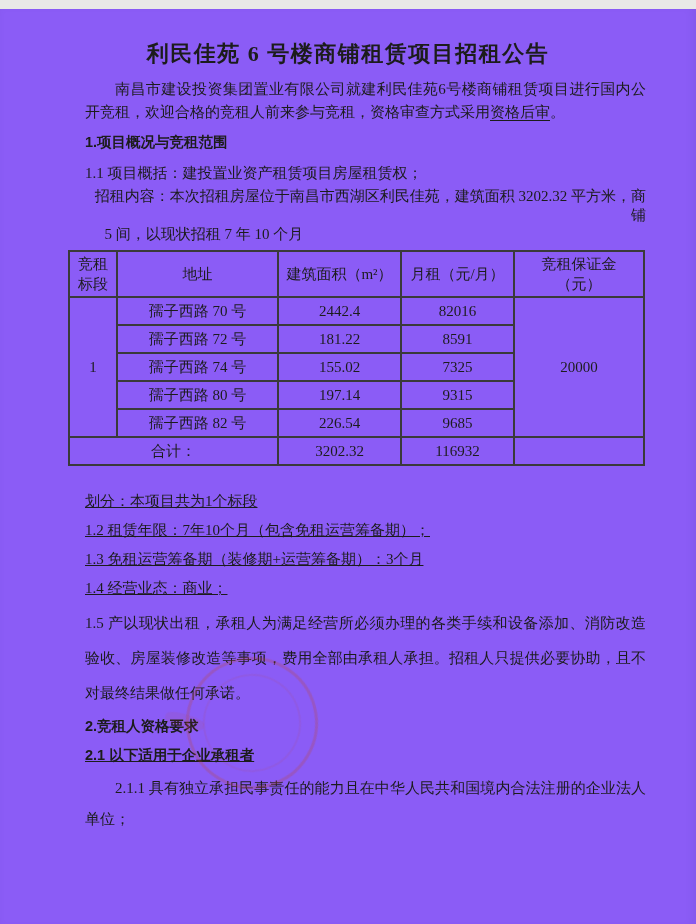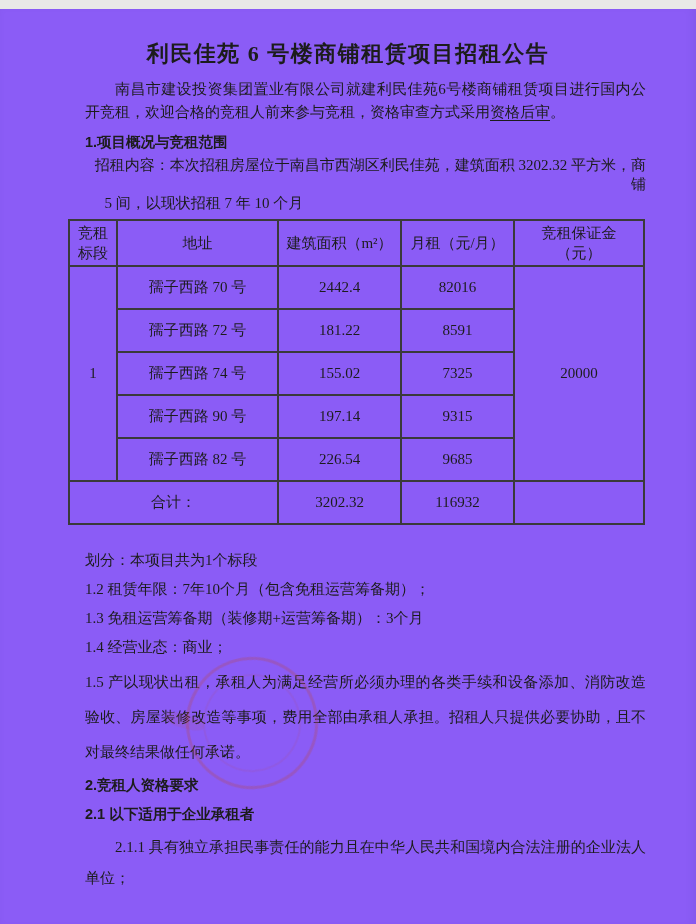--- a/index.html
+++ b/index.html
@@ -45,29 +45,29 @@
     font-size:15px;
     text-align:center;
   }
   table.rent th, table.rent td{
     border:2px solid #3a3a3a;
     padding:1px 2px;
     font-weight:normal;
     vertical-align:middle;
   }
   table.rent th{ height:46px; line-height:20px; }
-  table.rent td{ height:43px; }
+  table.rent td{ height:28px; }
   .col-bid{ width:48px; }
   .col-addr{ width:161px; }
   .col-area{ width:123px; }
   .col-rent{ width:113px; }
   .col-dep{ width:130px; }
 
   .post{ margin-top:24px; }
-  .item{ line-height:22px; margin-bottom:7px; }
+  .item{ line-height:22px; margin-bottom:7px;text-decoration:underline; }
   .para15{
     line-height:35px;
     text-align:justify;
     margin-bottom:2px;
   }
   .para-sub{
     line-height:31px;
     text-indent:2em;
     text-align:justify;
   }
@@ -105,20 +105,21 @@
 
 <div class="page">
 
   <div class="doc-title">利民佳苑 6 号楼商铺租赁项目招租公告</div>
 
   <div class="bodycol">
     <p class="intro"><span>南昌市建设投资集团置业有限公司就建利民佳苑6号楼商铺租赁项目进行国内公开竞租，欢迎合格的竞租人前来参与竞租，资格审查方式采用</span><span class="u">资格后审</span><span>。</span></p>
 
     <div class="h-sec">1.项目概况与竞租范围</div>
 
+    <div class="ln mt9">1.1 项目概括：建投置业资产租赁项目房屋租赁权；</div>
     <div class="tight mt3">招租内容：本次招租房屋位于南昌市西湖区利民佳苑，建筑面积 3202.32 平方米，商铺</div>
     <div class="tight ind1">5 间，以现状招租 7 年 10 个月</div>
   </div>
 
   <table class="rent">
     <colgroup>
       <col class="col-bid">
         <col class="col-addr">
         <col class="col-area">
         <col class="col-rent">
@@ -149,21 +150,21 @@
       <td>孺子西路 72 号</td>
       <td>181.22</td>
       <td>8591</td>
     </tr>
     <tr>
       <td>孺子西路 74 号</td>
       <td>155.02</td>
       <td>7325</td>
     </tr>
     <tr>
-      <td>孺子西路 90 号</td>
+      <td>孺子西路 80 号</td>
       <td>197.14</td>
       <td>9315</td>
     </tr>
     <tr>
       <td>孺子西路 82 号</td>
       <td>226.54</td>
       <td>9685</td>
     </tr>
     <tr>
       <td colspan="2">合计：</td>

